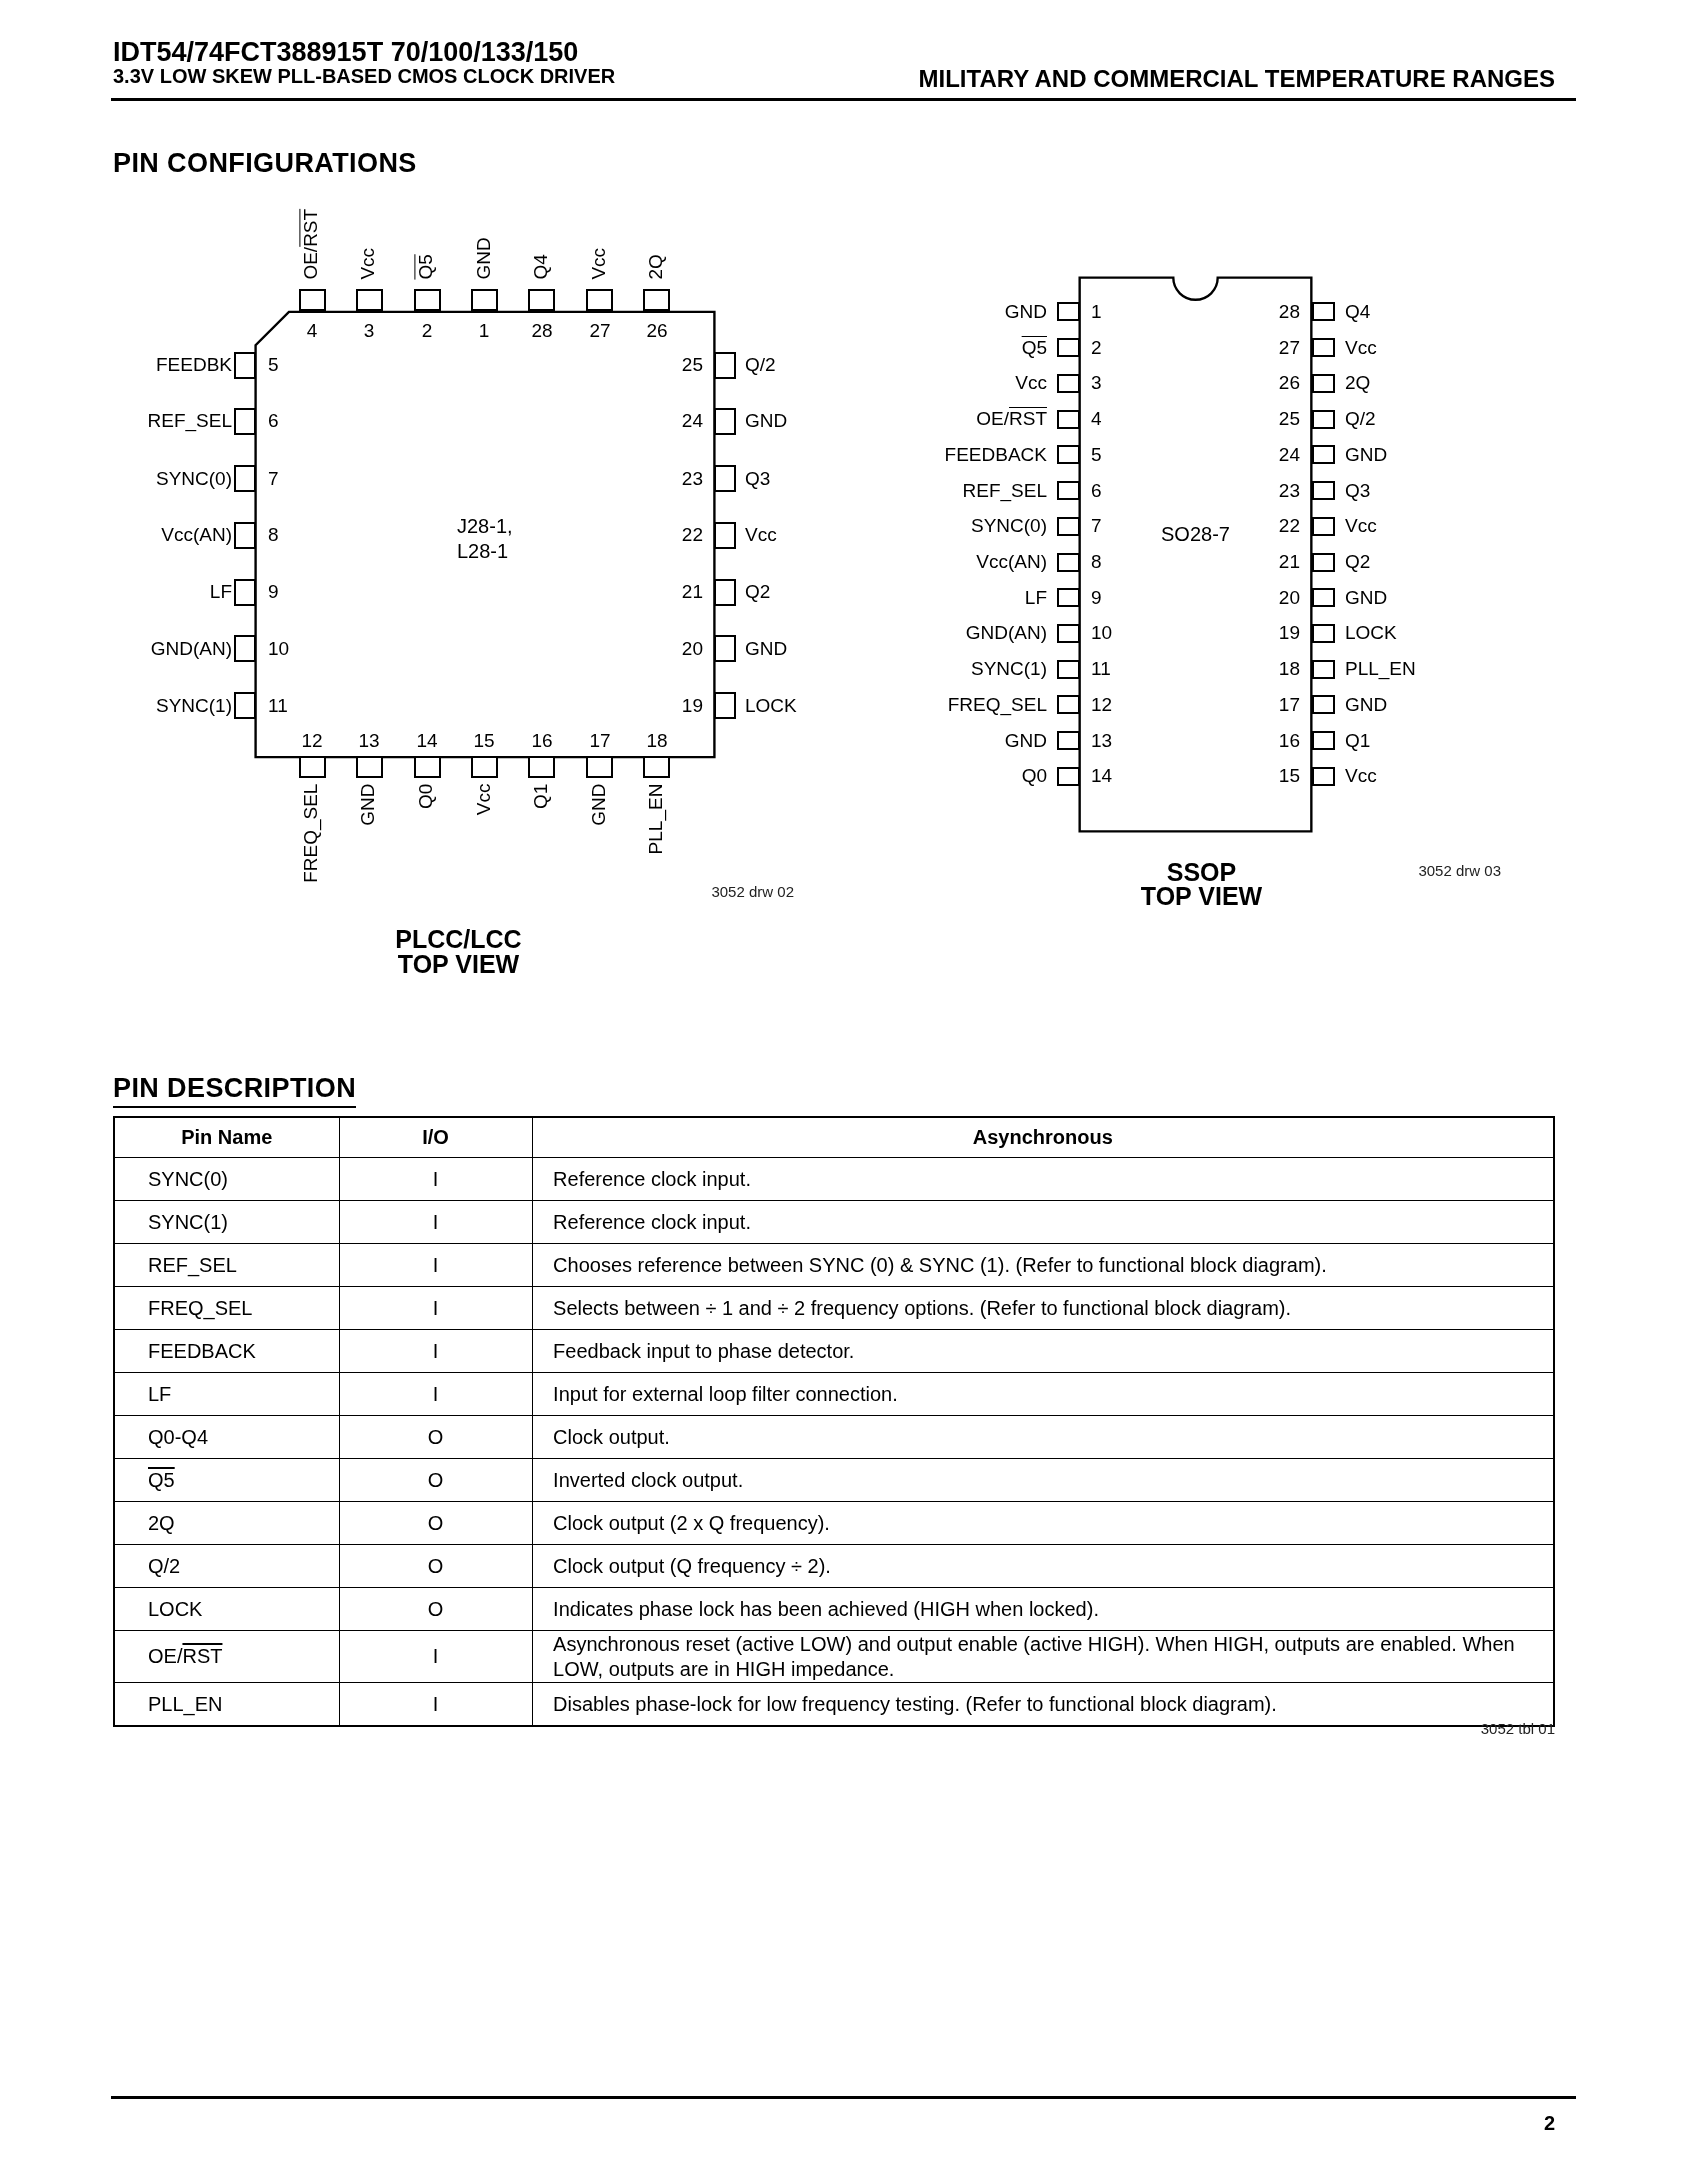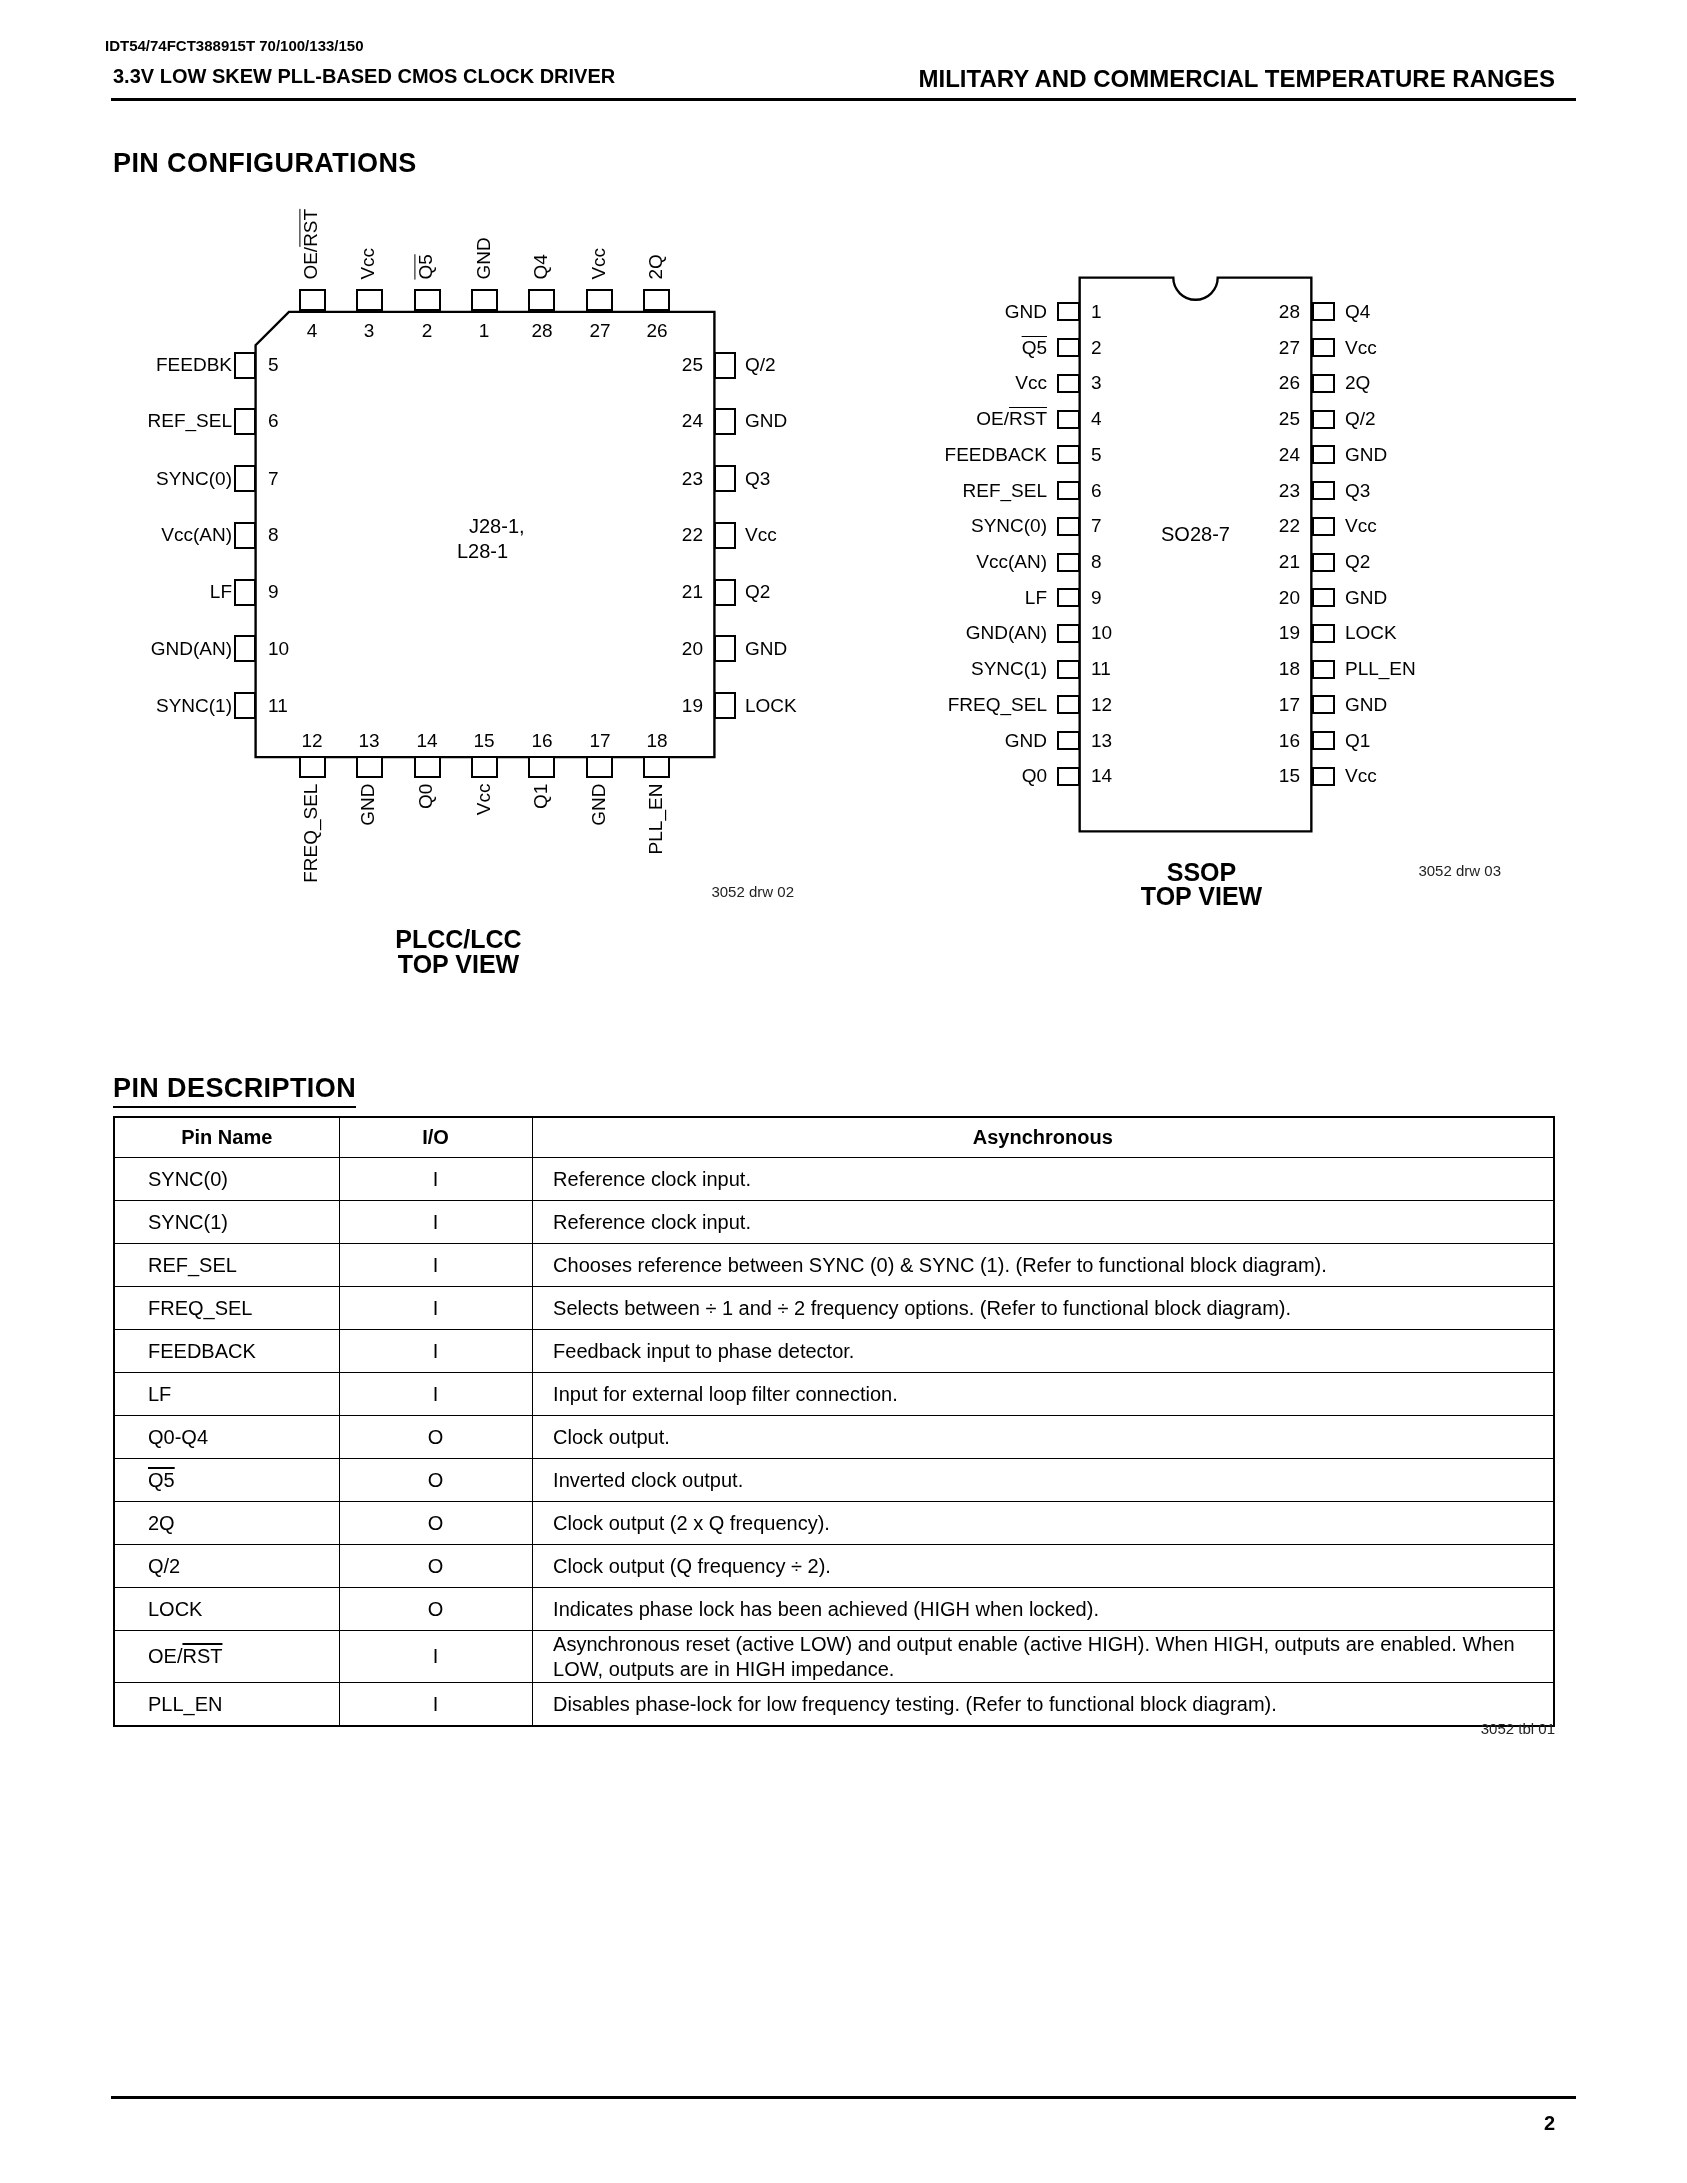--- a/index.html
+++ b/index.html
@@ -31,21 +31,21 @@
   .pins td { height:40px; line-height:24.6px; }
   td.pin { padding-left:33px; }
   td.io  { text-align:center; }
   td.desc{ padding-left:20.6px; padding-right:14.3px; }
 </style>
 </head>
 <body>
 
 <div class="page">
 
-  <div class="abs b" style="left:105px;top:37px;font-size:15px">IDT54/74FCT388915T 70/100/133/150</div>
+  <div class="abs b" style="left:113px;top:37px;font-size:27px">IDT54/74FCT388915T 70/100/133/150</div>
   <div class="abs b" style="left:113px;top:65px;font-size:20px">3.3V LOW SKEW PLL-BASED CMOS CLOCK DRIVER</div>
   <div class="abs b right" style="left:794px;top:65px;width:761px;font-size:24px">MILITARY AND COMMERCIAL TEMPERATURE RANGES</div>
   <div class="rule" style="left:111px;top:98px;width:1465px;height:3.2px"></div>
 
   <div class="sect" style="left:113px;top:148px">PIN CONFIGURATIONS</div>
 
   <svg class="abs" style="left:254px;top:310px" width="462" height="449" viewBox="0 0 582 565">
     <polygon points="44,2 580,2 580,563 2,563 2,44" fill="#ffffff" stroke="#000000" stroke-width="3"></polygon>
   </svg>
 
@@ -154,21 +154,21 @@
   <div class="vlbl right" style="left:552px;top:938px"><span>Q1</span><span class="ovl"></span></div>
 
   <div class="num center" style="left:576px;top:730px;width:48px">17</div>
   <div class="pbox" style="left:586px;top:756px;width:27px;height:22px"></div>
   <div class="vlbl right" style="left:610px;top:938px"><span>GND</span><span class="ovl"></span></div>
 
   <div class="num center" style="left:633px;top:730px;width:48px">18</div>
   <div class="pbox" style="left:643px;top:756px;width:27px;height:22px"></div>
   <div class="vlbl right" style="left:667px;top:938px"><span>PLL_EN</span><span class="ovl"></span></div>
 
-  <div class="ctr" style="left:469px;top:514px">J28-1,</div>
+  <div class="ctr" style="left:457px;top:514px">J28-1,</div>
   <div class="ctr" style="left:457px;top:539px">L28-1</div>
   <div class="abs small right" style="left:631px;top:883px;width:163px">3052 drw 02</div>
   <div class="cap" style="left:361px;top:927px;width:195px">PLCC/LCC</div>
   <div class="cap" style="left:361px;top:952px;width:195px">TOP VIEW</div>
 
   <svg class="abs" style="left:1078px;top:276px" width="235" height="557" viewBox="0 0 296 702">
     <path d="M2,2 L120,2 A28,28 0 0 0 176,2 L294,2 L294,700 L2,700 Z" fill="#ffffff" stroke="#000000" stroke-width="3"></path>
   </svg>
 
   <div class="plbl right" style="left:818px;top:301px;width:229px"><span>GND</span><span class="ovl"></span></div>

